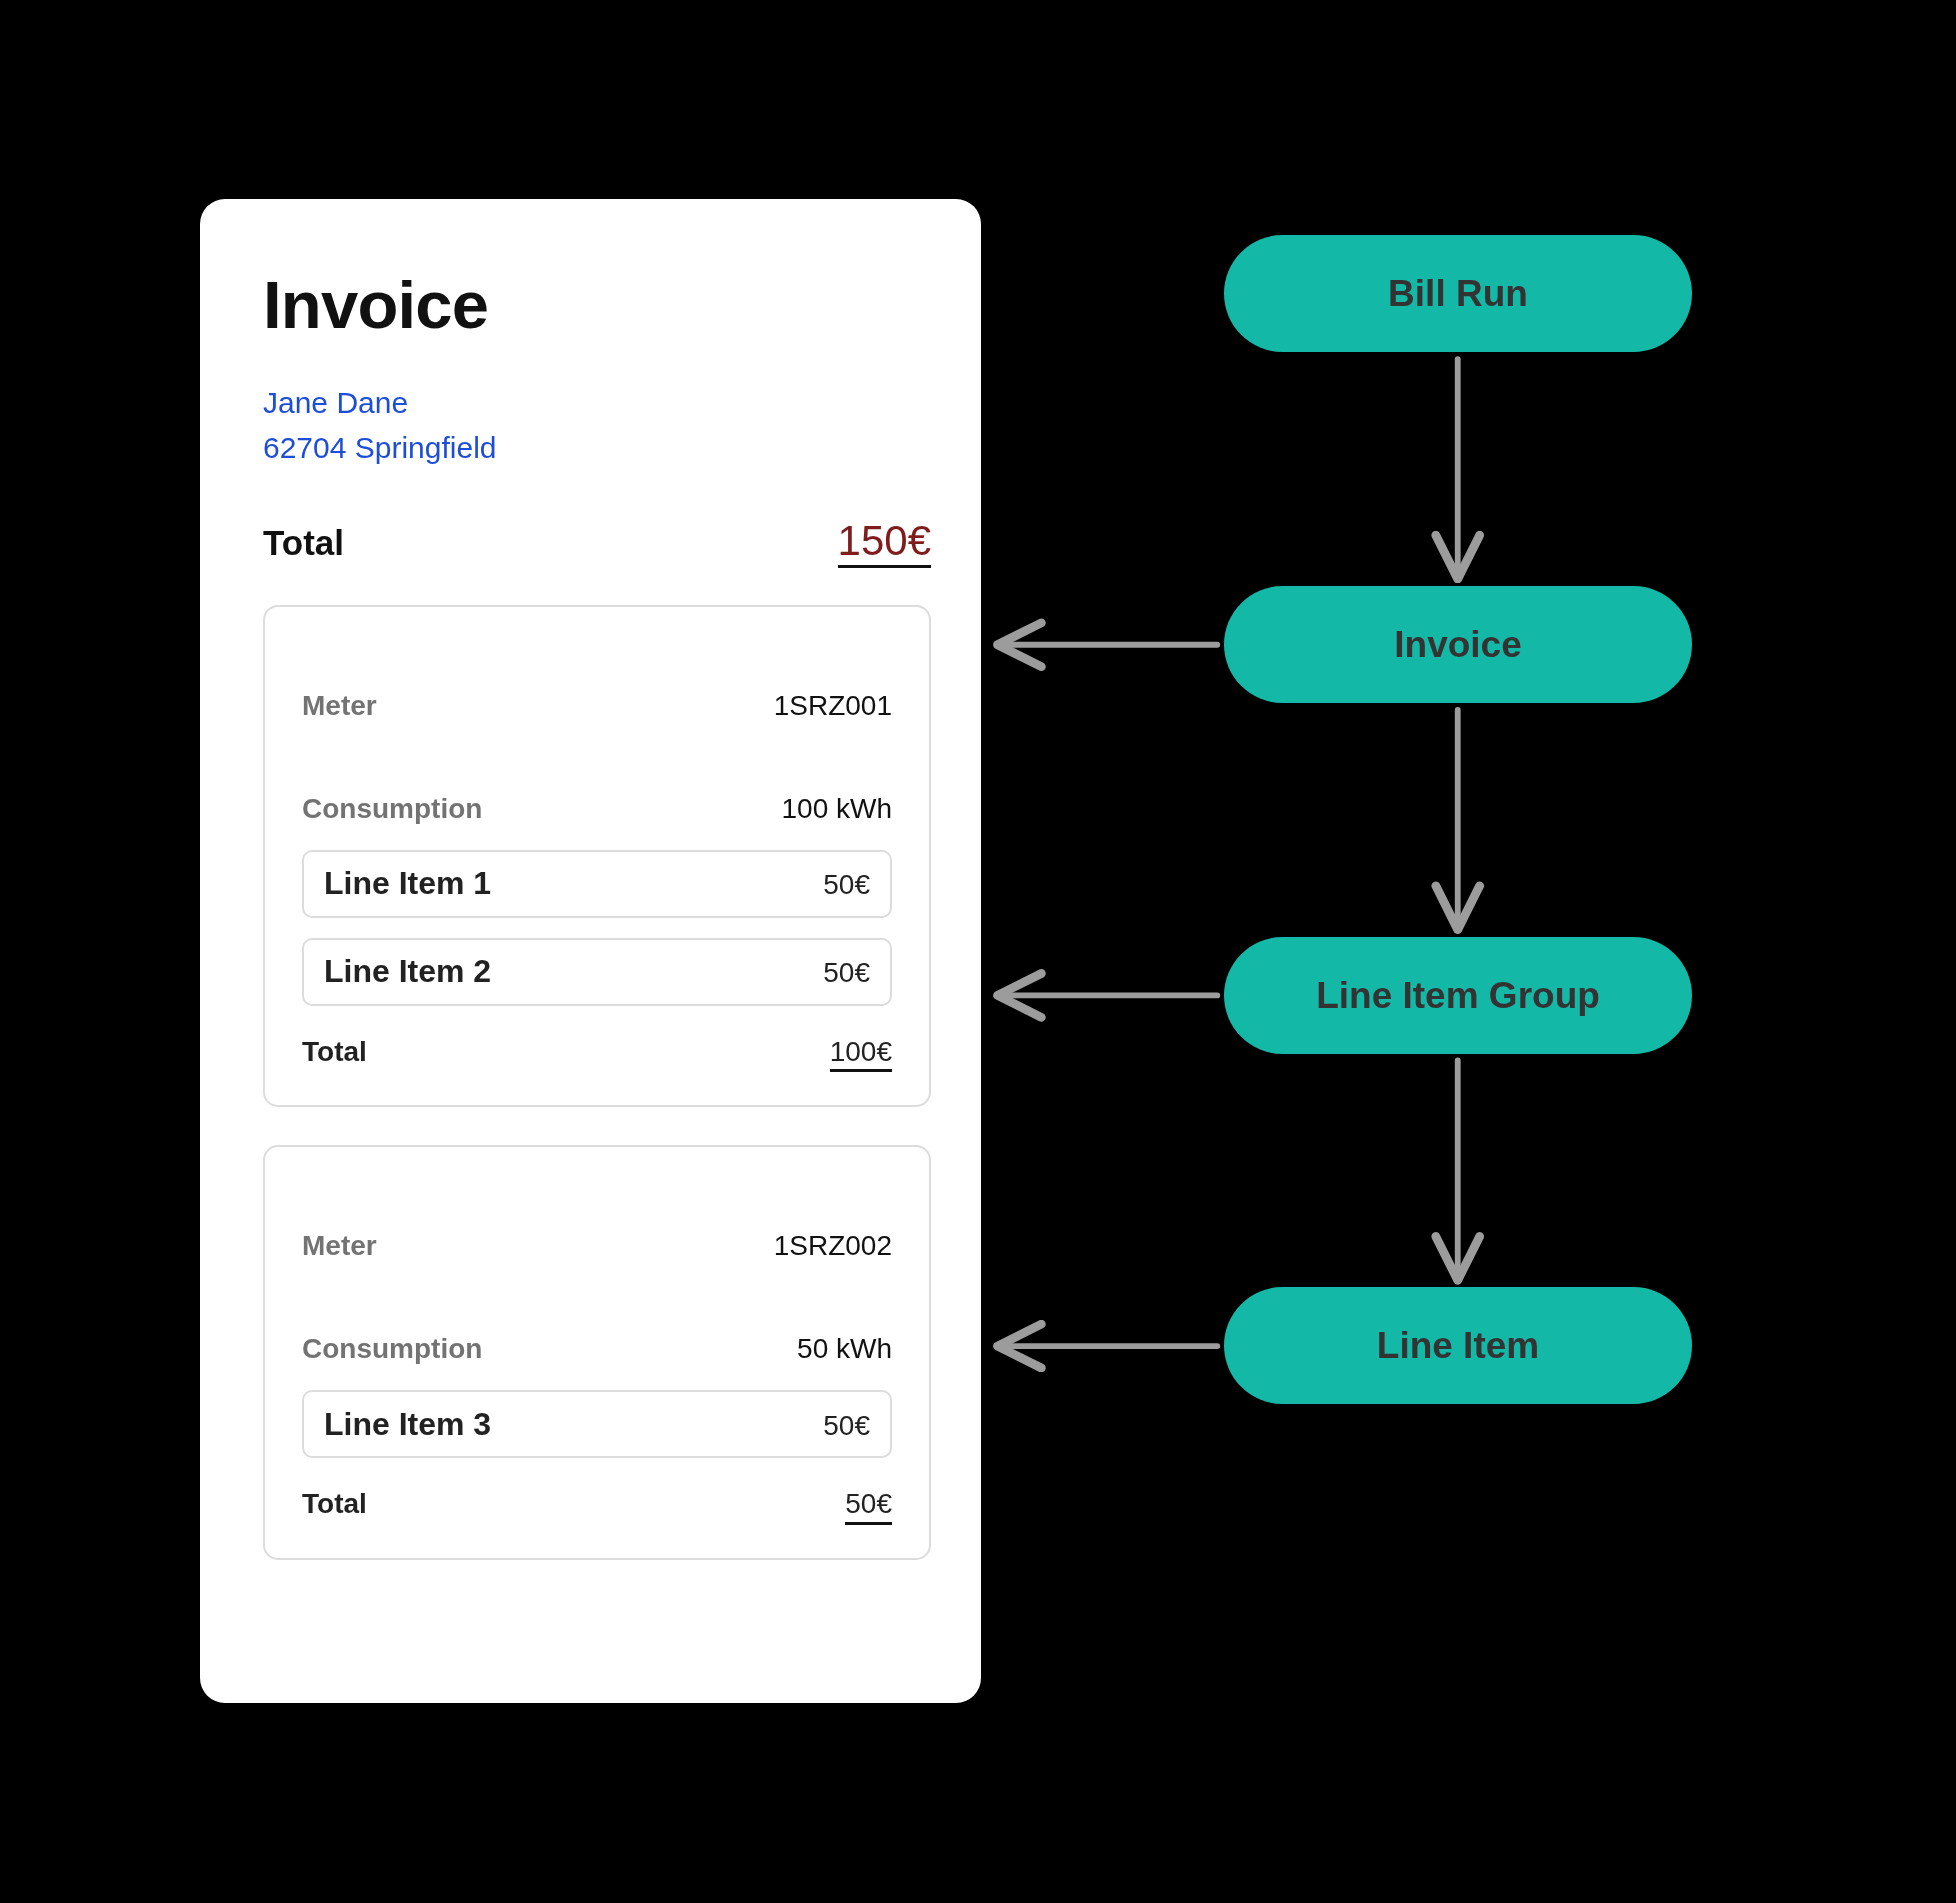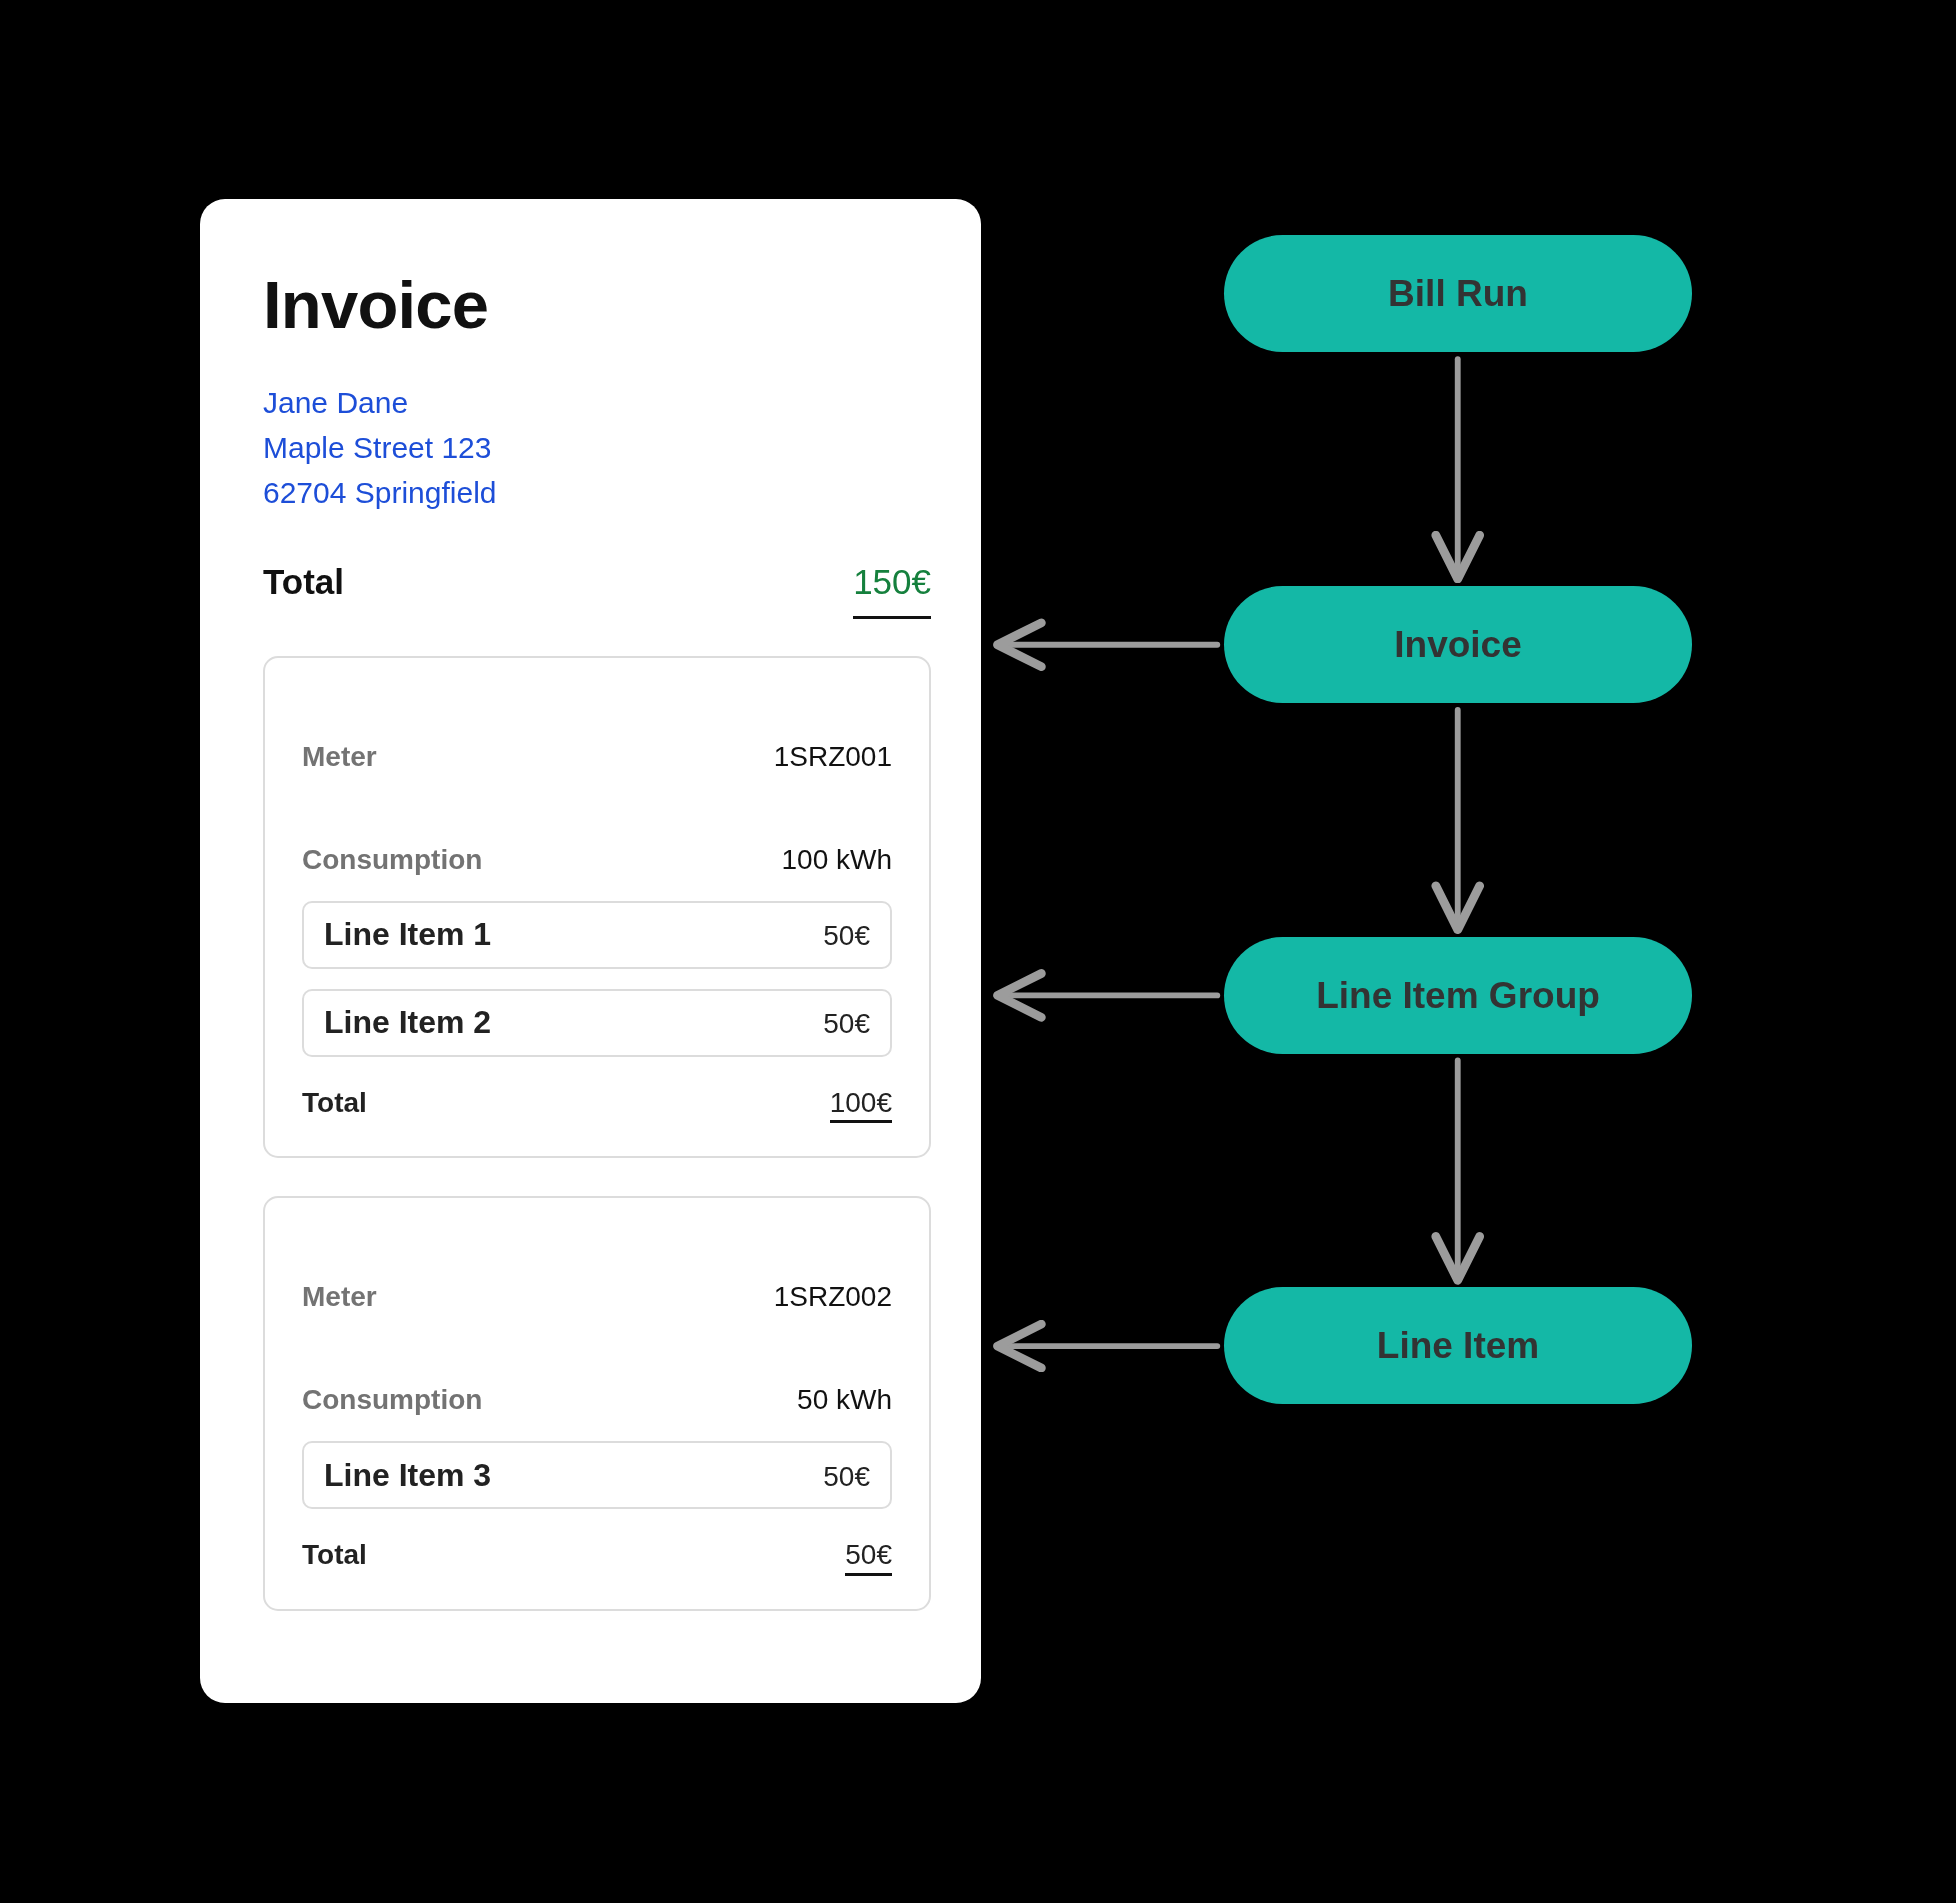--- a/index.html
+++ b/index.html
@@ -46,25 +46,25 @@
     justify-content: space-between;
     align-items: baseline;
     margin-bottom: 37px;
   }
   .total-row .label {
     font-size: 35px;
     font-weight: 800;
     color: #111;
   }
   .total-row .value {
-    font-size: 35px;
-    font-weight: 500;
-    color: #15803d;
+    font-size: 42px;
+    font-weight: 500;
+    color: #7f1d1d;
     border-bottom: 3.3px solid #111;
-    padding-bottom: 14px;
+    padding-bottom: 0;
   }
 
   
   .group-card {
     border: 2.5px solid #dcdcdc;
     border-radius: 15px;
     padding: 37px 37px 33px 37px;
     margin-bottom: 38px;
   }
   .kv-row {
@@ -148,21 +148,20 @@
 </head>
 <body>
 
 <div class="stage">
 
   <div class="invoice-card">
     <div class="invoice-title">Invoice</div>
 
     <div class="addr">
       <div>Jane Dane</div>
-      <div>Maple Street 123</div>
       <div>62704 Springfield</div>
     </div>
 
     <div class="total-row">
       <span class="label">Total</span>
       <span class="value">150€</span>
     </div>
 
     <div class="group-card">
       <div class="kv-row">

